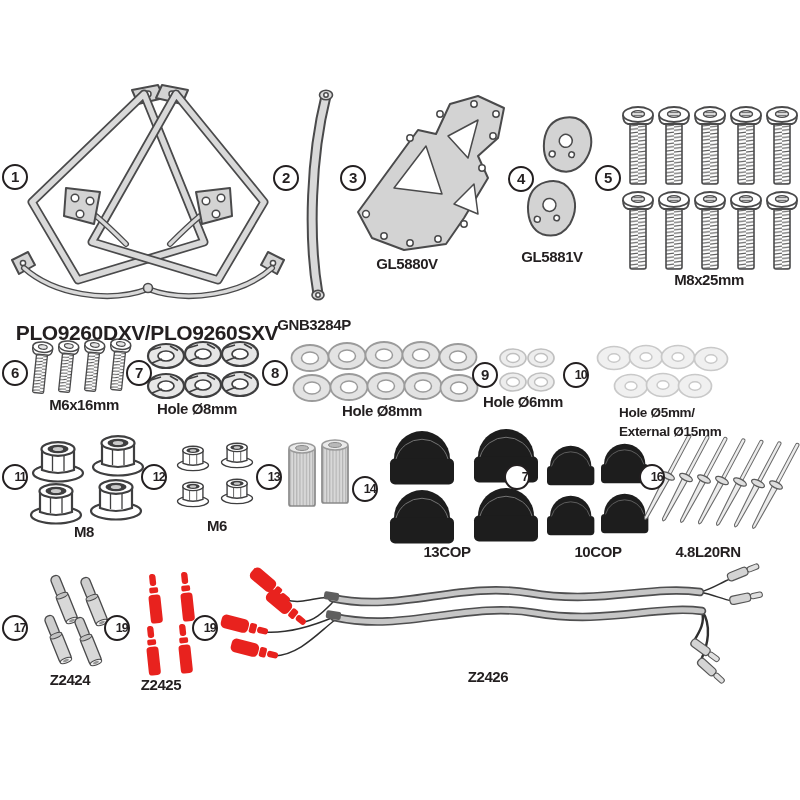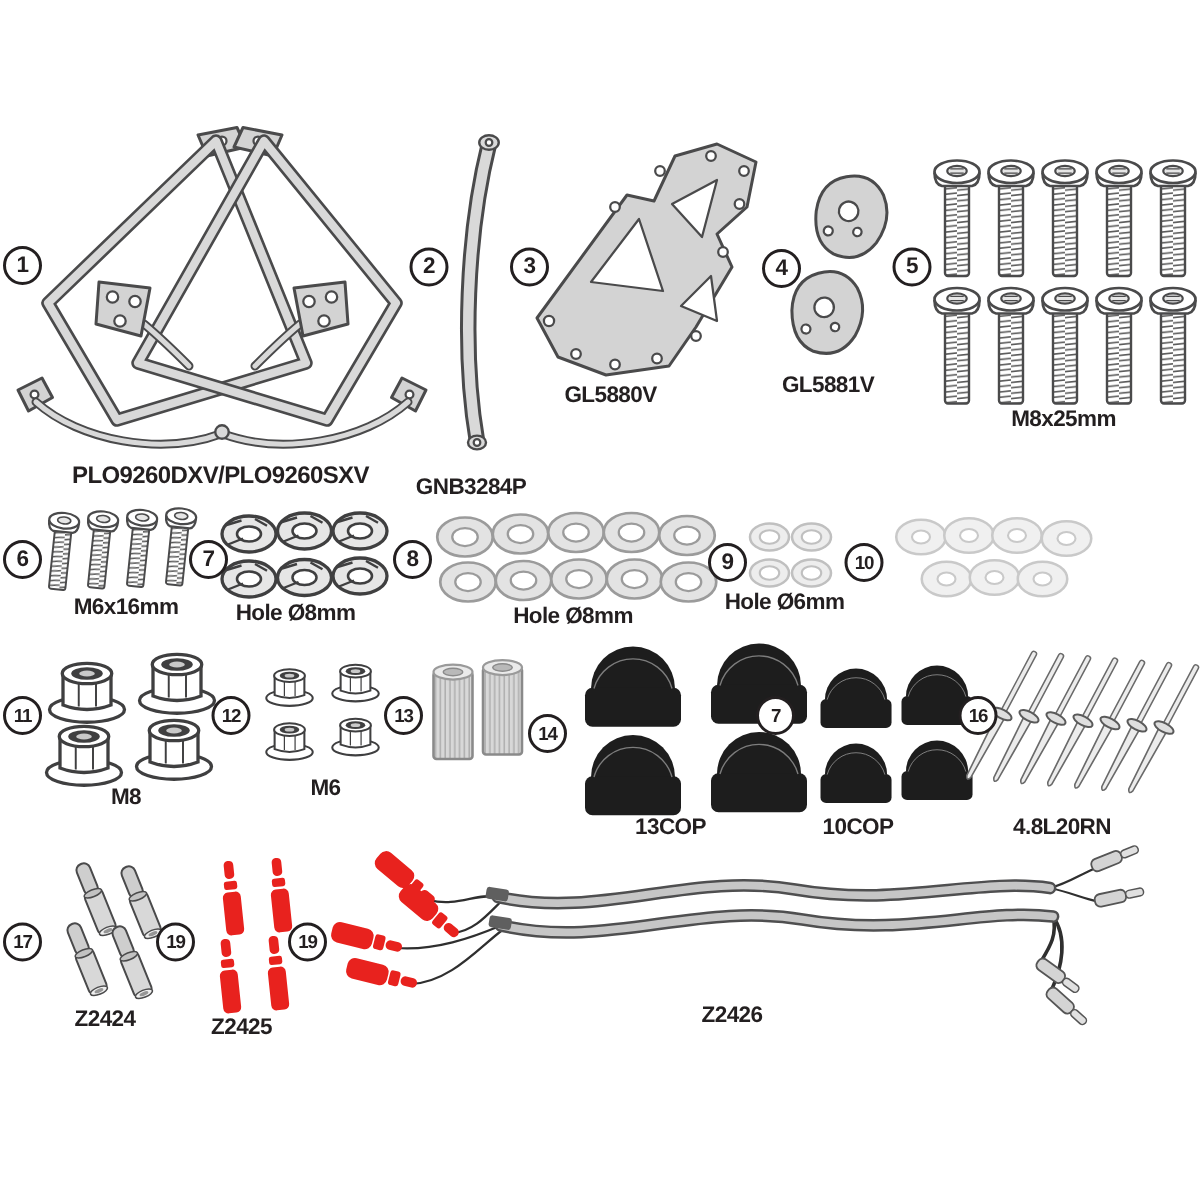--- a/index.html
+++ b/index.html
@@ -2,25 +2,25 @@
 <html><head>
 <meta charset="utf-8">
 <style>
   html,body{margin:0;padding:0;background:#ffffff;}
   body{width:800px;height:800px;position:relative;overflow:hidden;
        font-family:"Liberation Sans", sans-serif;color:#231f20;}
   .stage{position:absolute;left:0;top:0;width:800px;height:800px;}
   .badge{position:absolute;width:22px;height:22px;border:2.5px solid #231f20;border-radius:50%;
          background:#fff;color:#231f20;font-weight:700;font-size:15px;line-height:22px;
          text-align:center;letter-spacing:-0.5px;z-index:5;}
-  .badge.two{font-size:12.5px;letter-spacing:-0.8px;}
+  .badge.two{font-size:12.5px;letter-spacing:-0.8px;text-align:right;}
   .cap{position:absolute;font-weight:700;font-size:15px;letter-spacing:-0.4px;
        white-space:nowrap;z-index:4;}
   .cap.center{transform:translateX(-50%);}
-  .cap.big{font-size:16px;}
+  .cap.big{font-size:21px;margin-top:12px;}
   .capml{position:absolute;font-weight:700;font-size:13.5px;line-height:18.5px;
          letter-spacing:-0.3px;white-space:nowrap;z-index:4;}
   svg.art{position:absolute;overflow:visible;}
   .tube-o{fill:none;stroke:#4a4a4b;stroke-width:9;stroke-linejoin:round;stroke-linecap:round;}
   .tube-i{fill:none;stroke:#d9d9d9;stroke-width:5.5;stroke-linejoin:round;stroke-linecap:round;}
   .tube-o2{fill:none;stroke:#4a4a4b;stroke-width:6;stroke-linejoin:round;stroke-linecap:round;}
   .tube-i2{fill:none;stroke:#d9d9d9;stroke-width:3.4;stroke-linejoin:round;stroke-linecap:round;}
   .plate{fill:#d3d3d3;stroke:#4a4a4b;stroke-width:2;stroke-linejoin:round;}
   .hole{fill:#fff;stroke:#4a4a4b;stroke-width:1.5;}
   .cut{fill:#fff;stroke:#4a4a4b;stroke-width:1.5;stroke-linejoin:round;}
@@ -273,20 +273,24 @@
   <div class="badge two" style="left:563px;top:362px">10</div>
   <svg class="art" style="left:594px;top:344px" width="140" height="60" viewBox="0 0 140 60">
     <use href="#w5" x="20" y="14"></use>
       <use href="#w5" x="52" y="13"></use>
       <use href="#w5" x="84" y="13"></use>
       <use href="#w5" x="117" y="15"></use>
     <use href="#w5" x="37" y="42"></use>
       <use href="#w5" x="69" y="41"></use>
       <use href="#w5" x="101" y="42"></use>
   </svg>
+  <div class="capml" style="left:619px;top:404px">
+    <div>Hole Ø5mm/</div>
+    <div>External Ø15mm</div>
+  </div>
 
   <div class="badge two" style="left:2px;top:464px">11</div>
   <svg class="art" style="left:24px;top:432px" width="128" height="88" viewBox="0 0 128 88">
     <use href="#nut8" transform="translate(34,26)"></use>
       <use href="#nut8" transform="translate(94,20)"></use>
     <use href="#nut8" transform="translate(32,68)"></use>
       <use href="#nut8" transform="translate(92,64)"></use>
   </svg>
   <div class="cap center" style="left:84px;top:523px">M8</div>
 
@@ -322,21 +326,21 @@
   </svg>
   <div class="cap center" style="left:447px;top:543px">13COP</div>
 
   <div class="badge two" style="left:504px;top:464px">7</div>
   <svg class="art" style="left:539px;top:438px" width="112" height="104" viewBox="0 0 112 104">
     <use href="#cap13" transform="translate(8,4) scale(0.74)"></use>
       <use href="#cap13" transform="translate(62,2) scale(0.74)"></use>
     <use href="#cap13" transform="translate(8,54) scale(0.74)"></use>
       <use href="#cap13" transform="translate(62,52) scale(0.74)"></use>
   </svg>
-  <div class="cap center" style="left:572px;top:543px">10COP</div>
+  <div class="cap center" style="left:598px;top:543px">10COP</div>
 
   <div class="badge two" style="left:639px;top:464px">16</div>
   <svg class="art" style="left:642px;top:430px" width="158" height="108" viewBox="0 0 158 108">
     <use href="#rivet" transform="translate(26,46) rotate(28)"></use>
       <use href="#rivet" transform="translate(44,47.5) rotate(28)"></use>
     <use href="#rivet" transform="translate(62,49) rotate(28)"></use>
       <use href="#rivet" transform="translate(80,50.5) rotate(28)"></use>
     <use href="#rivet" transform="translate(98,52) rotate(28)"></use>
       <use href="#rivet" transform="translate(116,53.5) rotate(28)"></use>
     <use href="#rivet" transform="translate(134,55) rotate(28)"></use>

